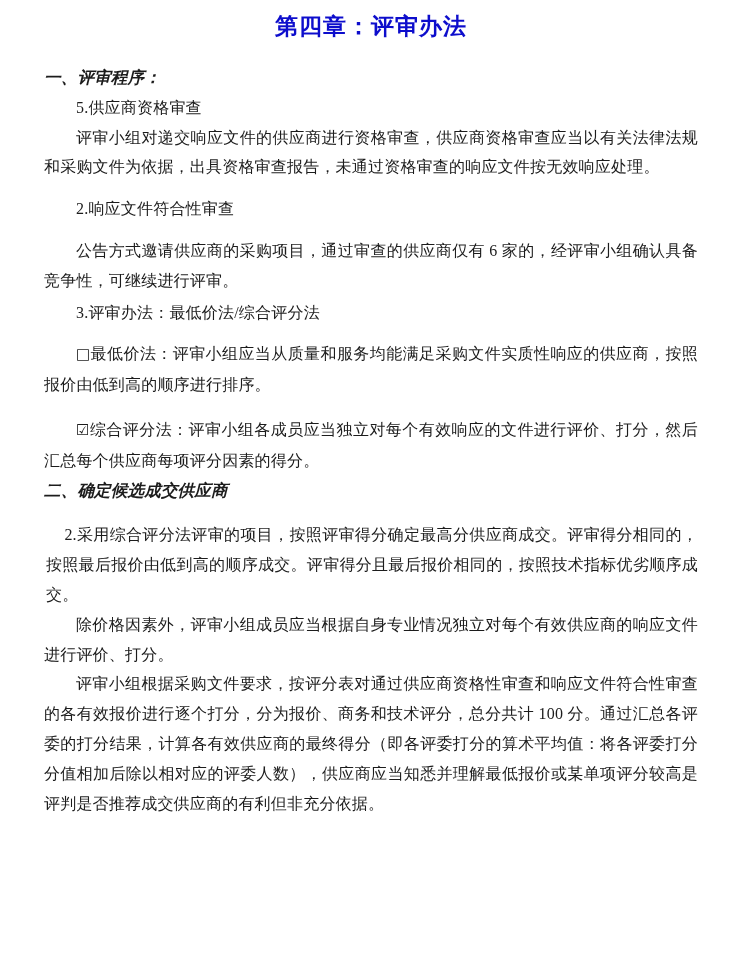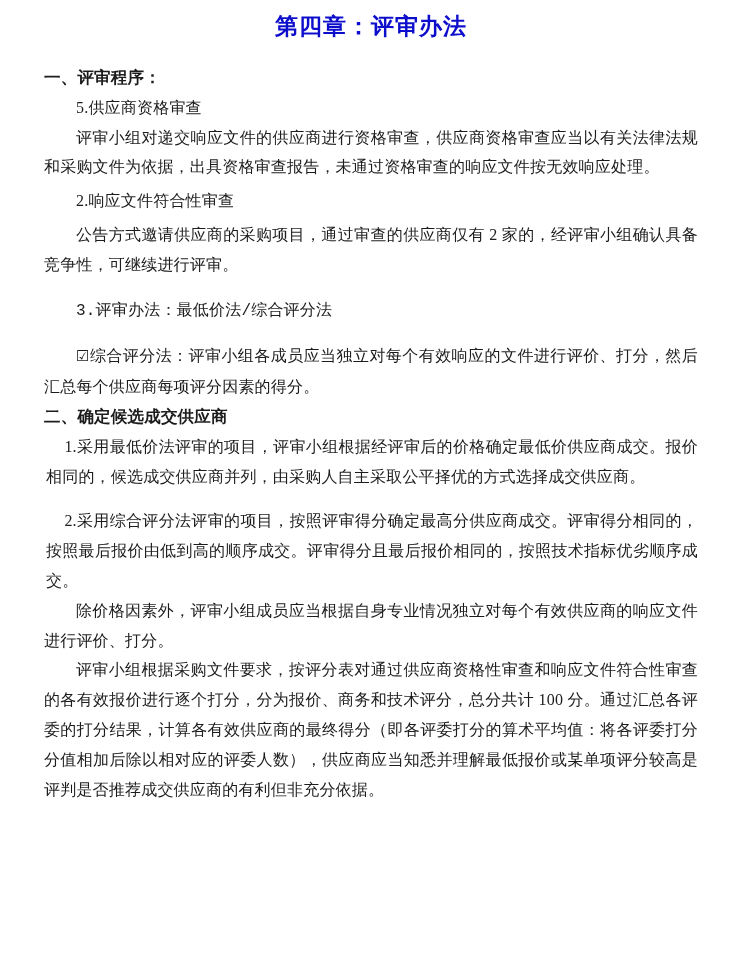--- a/index.html
+++ b/index.html
@@ -33,25 +33,26 @@
   p {
     margin: 0;
     font-size: 16px;
     line-height: 29.8px;
     text-align: justify;
     letter-spacing: 0.2px;
   }
   .heading {
     font-weight: bold;
     font-size: 16.5px;
+    font-style: italic;
   }
   .indent2 { text-indent: 2em; }
   .indent1 { text-indent: 1.15em; padding-left: 2px; }
-  .mt4 { margin-top: 4px; }
-  .mt6 { margin-top: 17px; font-family: Liberation Mono, monospace; }
+  .mt4 { margin-top: 12px; }
+  .mt6 { margin-top: 2px; }
   .mt3 { margin-top: 15px; }
   .checkbox-glyph {
     display: inline;
     font-family: "DejaVu Sans", sans-serif;
     font-size: 15px;
   }
 </style>
 </head>
 <body>
 
@@ -61,30 +62,30 @@
 
   <p class="heading">一、评审程序：</p>
 
   <p class="indent2">5.供应商资格审查</p>
 
   <p class="indent2">评审小组对递交响应文件的供应商进行资格审查，供应商资格审查应当以有关法律法规和采购文件为依据，出具资格审查报告，未通过资格审查的响应文件按无效响应处理。</p>
 
   <p class="indent2 mt4">2.响应文件符合性审查</p>
 
 
-  <p class="indent2 mt4">公告方式邀请供应商的采购项目，通过审查的供应商仅有 2 家的，经评审小组确认具备竞争性，可继续进行评审。</p>
+  <p class="indent2 mt4">公告方式邀请供应商的采购项目，通过审查的供应商仅有 6 家的，经评审小组确认具备竞争性，可继续进行评审。</p>
 
   <p class="indent2 mt6">3.评审办法：最低价法/综合评分法</p>
 
+  <p class="indent2 mt4"><span class="checkbox-glyph">□</span><span>最低价法：评审小组应当从质量和服务均能满足采购文件实质性响应的供应商，按照报价由低到高的顺序进行排序。</span></p>
 
   <p class="indent2 mt3"><span class="checkbox-glyph">☑</span><span>综合评分法：评审小组各成员应当独立对每个有效响应的文件进行评价、打分，然后汇总每个供应商每项评分因素的得分。</span></p>
 
   <p class="heading">二、确定候选成交供应商</p>
 
-  <p class="indent1">1.采用最低价法评审的项目，评审小组根据经评审后的价格确定最低价供应商成交。报价相同的，候选成交供应商并列，由采购人自主采取公平择优的方式选择成交供应商。</p>
 
   <p class="indent1 mt3">2.采用综合评分法评审的项目，按照评审得分确定最高分供应商成交。评审得分相同的，按照最后报价由低到高的顺序成交。评审得分且最后报价相同的，按照技术指标优劣顺序成交。</p>
 
 
   <p class="indent2">除价格因素外，评审小组成员应当根据自身专业情况独立对每个有效供应商的响应文件进行评价、打分。</p>
 
   <p class="indent2">评审小组根据采购文件要求，按评分表对通过供应商资格性审查和响应文件符合性审查的各有效报价进行逐个打分，分为报价、商务和技术评分，总分共计 100 分。通过汇总各评委的打分结果，计算各有效供应商的最终得分（即各评委打分的算术平均值：将各评委打分分值相加后除以相对应的评委人数），供应商应当知悉并理解最低报价或某单项评分较高是评判是否推荐成交供应商的有利但非充分依据。</p>
 
 </div>
 

